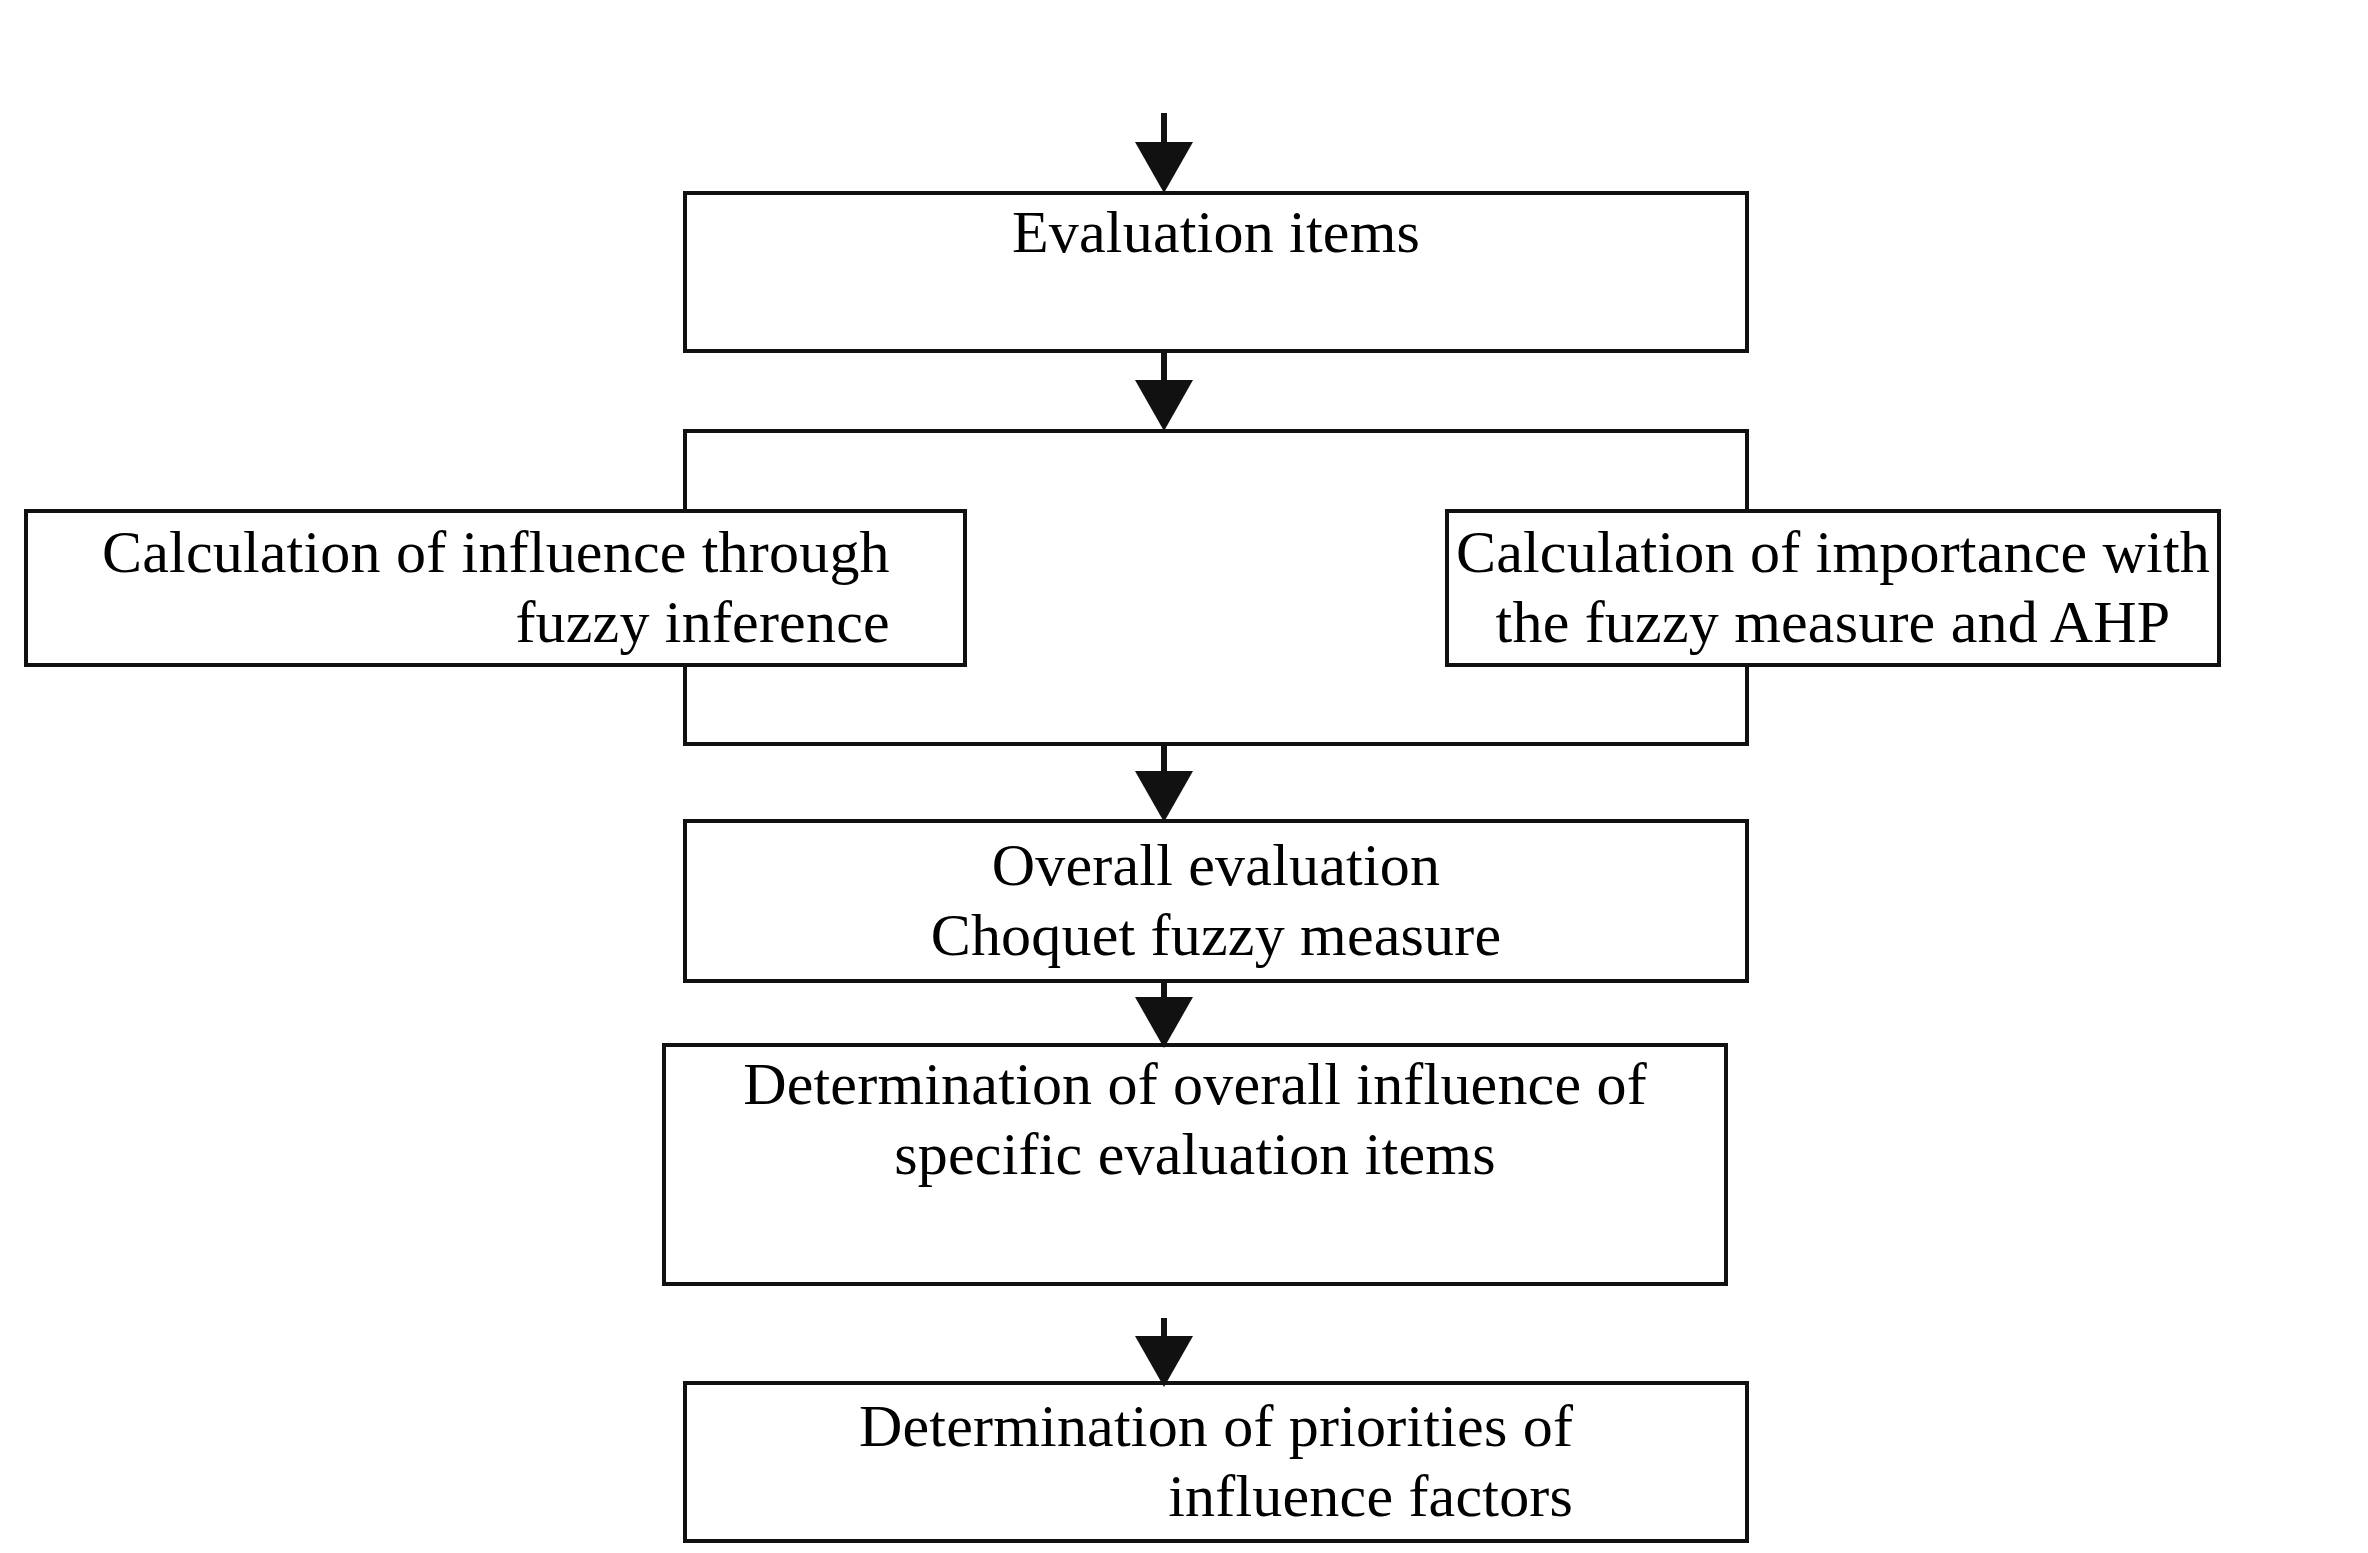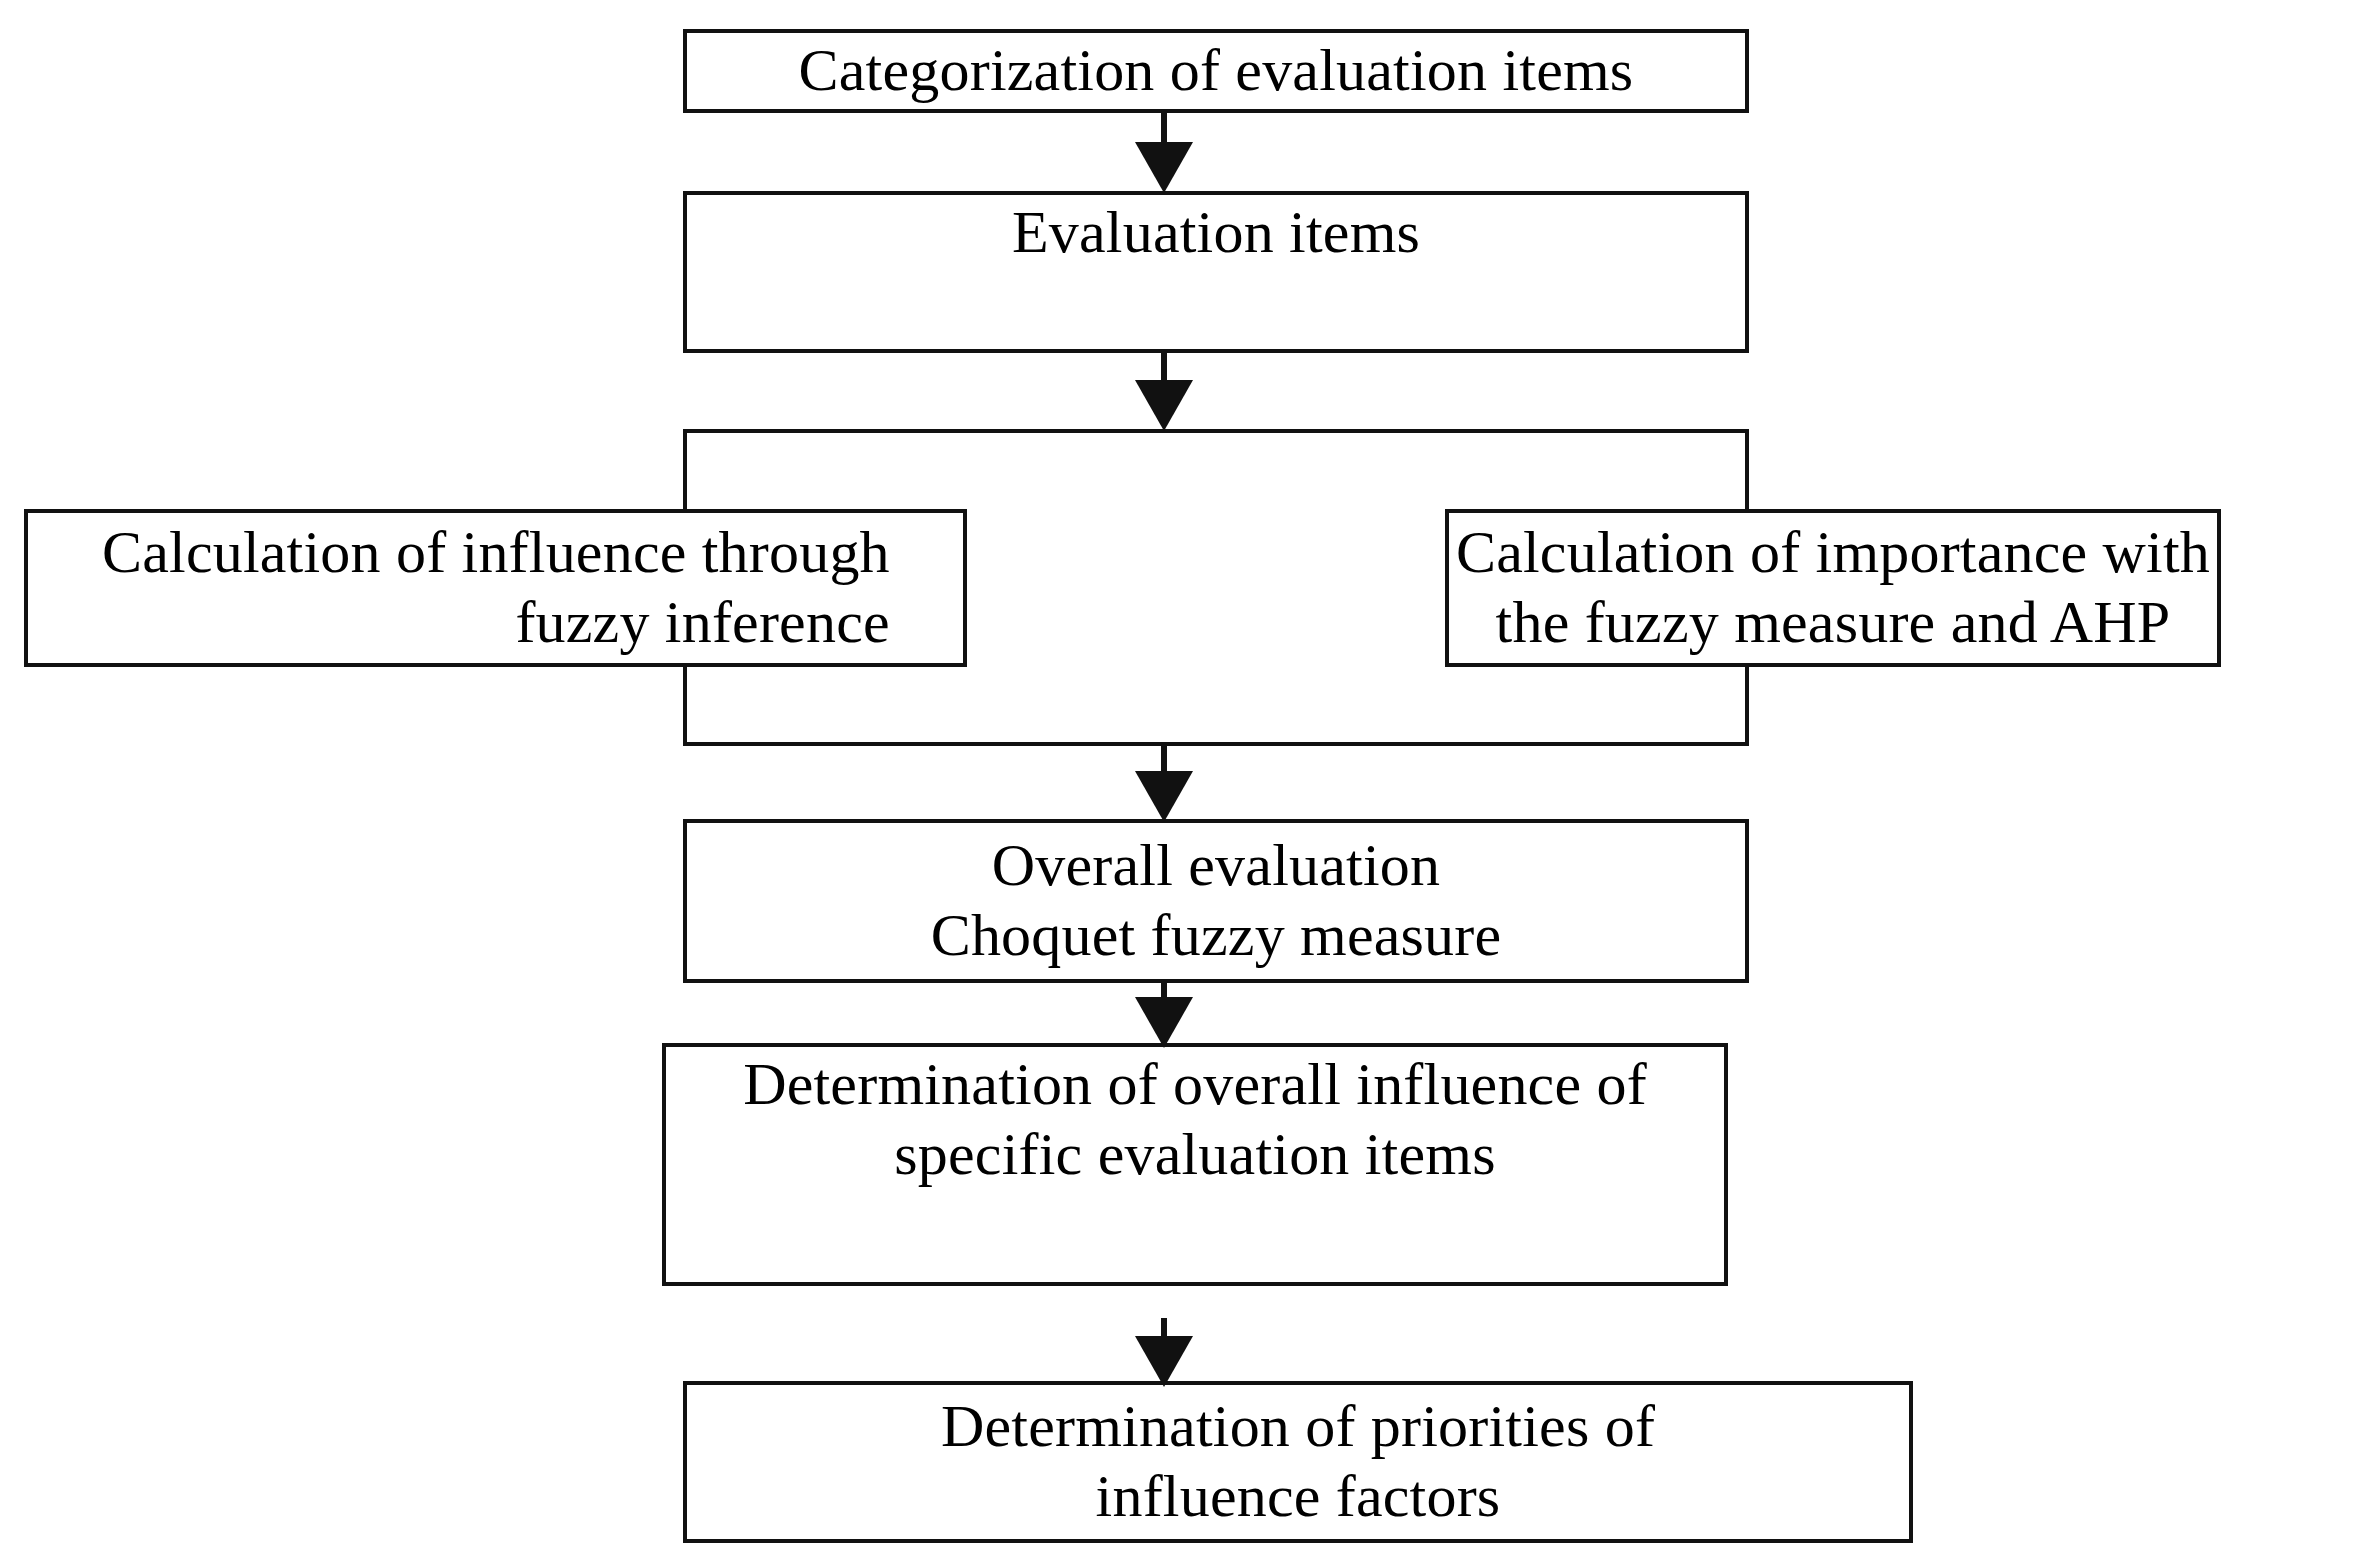--- a/index.html
+++ b/index.html
@@ -35,21 +35,21 @@
     padding-top: 0;
   }
   .node.empty { }
 
   
   #node-categorization { left: 683px; top: 29px;  width: 1066px; height: 84px; }
   #node-evaluation-items { left: 683px; top: 191px; width: 1066px; height: 162px; }
   #node-methods-container { left: 683px; top: 429px; width: 1066px; height: 317px; z-index: 1; }
   #node-overall-evaluation { left: 683px; top: 819px; width: 1066px; height: 164px; }
   #node-overall-influence { left: 662px; top: 1043px; width: 1066px; height: 243px; }
-  #node-priorities { left: 683px; top: 1381px; width: 1230px; height: 162px; }
+  #node-priorities { left: 683px; top: 1381px; width: 1066px; height: 162px; text-align: right; }
 
   
   #node-fuzzy-inference { left: 24.4px;   top: 509px; width: 943px;  height: 158px; z-index: 3; text-align: right; }
   #node-importance-ahp  { left: 1445px; top: 509px; width: 776px;  height: 158px; z-index: 3; }
 
   
   .connector {
     position: absolute;
     z-index: 2;
   }
@@ -90,21 +90,20 @@
 
   #conn-5 { left: 1134px; top: 1318px; width: 59px; height: 66px; }
   #conn-5 .shaft { height: 21.5px; }
   #conn-5 .head  { top: 17.6px; }
 </style>
 </head>
 <body>
 
 <div id="canvas">
 
-  <div class="node centered" id="node-categorization">Categorization of evaluation items</div>
 
   <div class="connector" id="conn-1">
     <div class="shaft"></div>
     <div class="head"></div>
   </div>
 
   <div class="node" id="node-evaluation-items">Evaluation items</div>
 
   <div class="connector" id="conn-2">
     <div class="shaft"></div>

